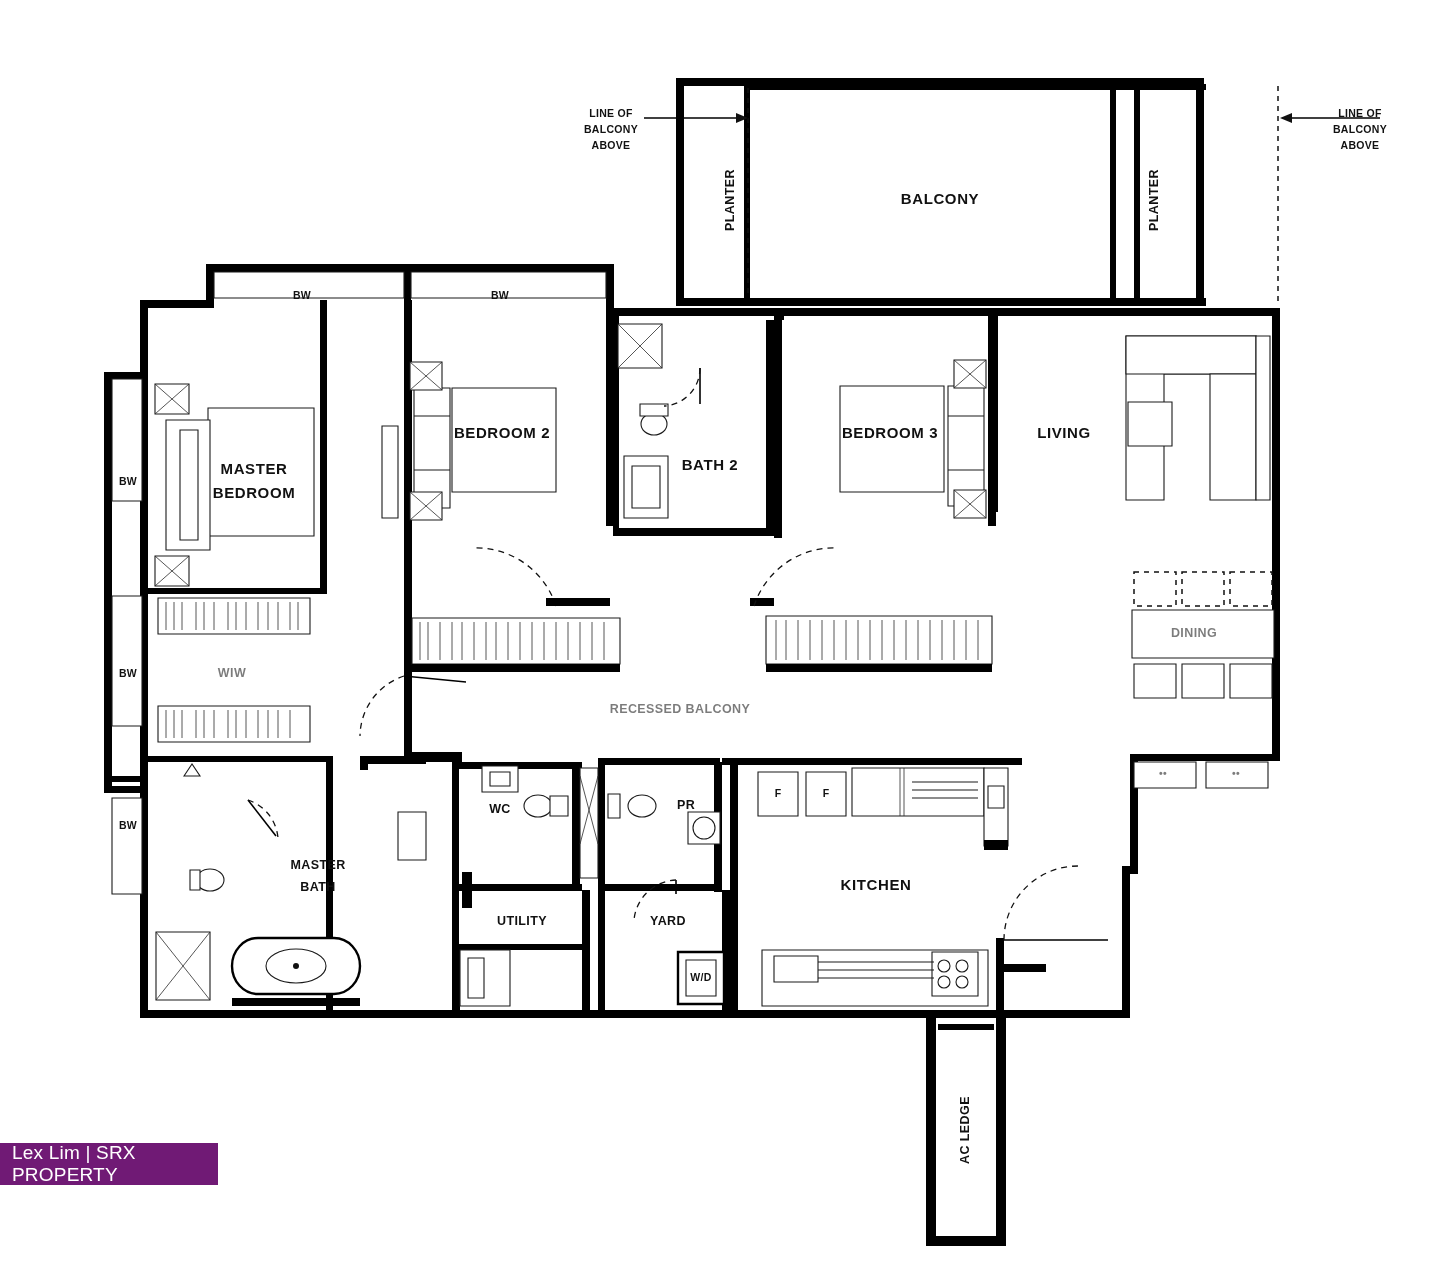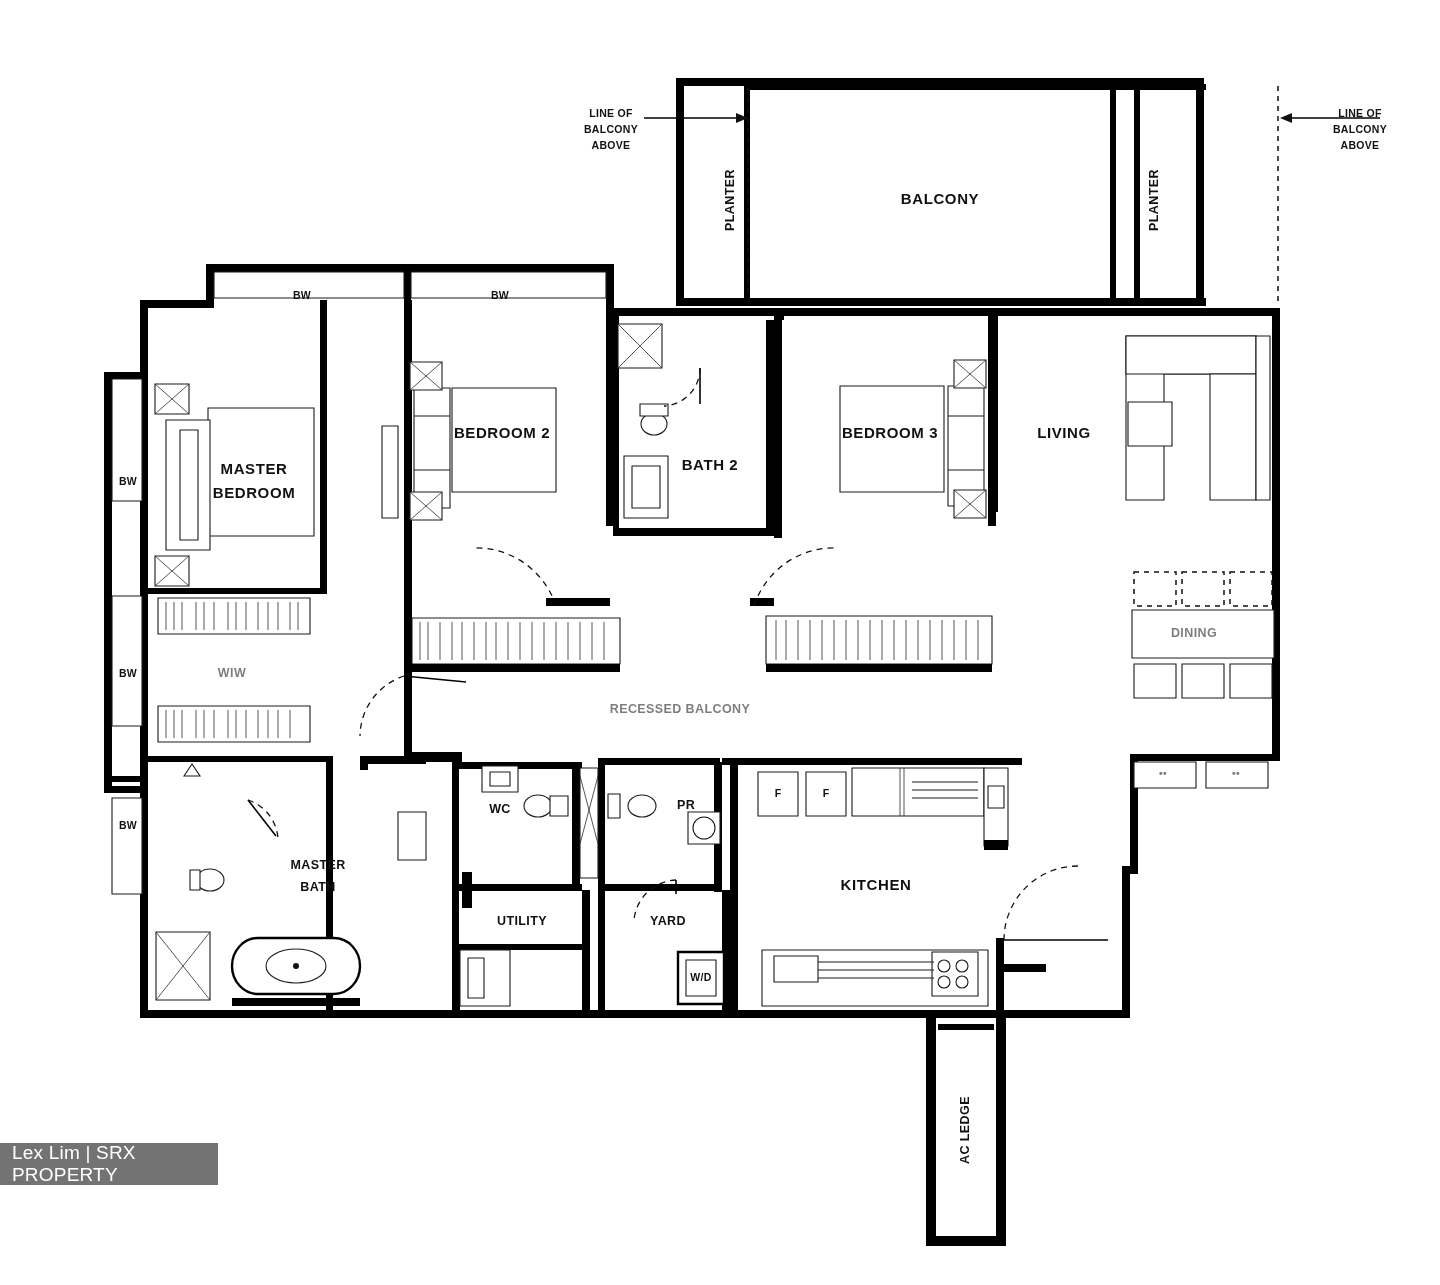--- a/index.html
+++ b/index.html
@@ -70,21 +70,21 @@
     letter-spacing: 0.3px;
     text-anchor: middle;
   }
   .blurry { opacity: 0.55; }
   .watermark {
     position: absolute;
     left: 0;
     top: 1143px;
     width: 218px;
     height: 42px;
-    background: #737373;
+    background: #701a75;
     color: #ffffff;
     font-family: "Liberation Sans", sans-serif;
     font-size: 19px;
     display: flex;
     align-items: center;
     padding-left: 12px;
     box-sizing: border-box;
     letter-spacing: 0.2px;
   }
 </style>

